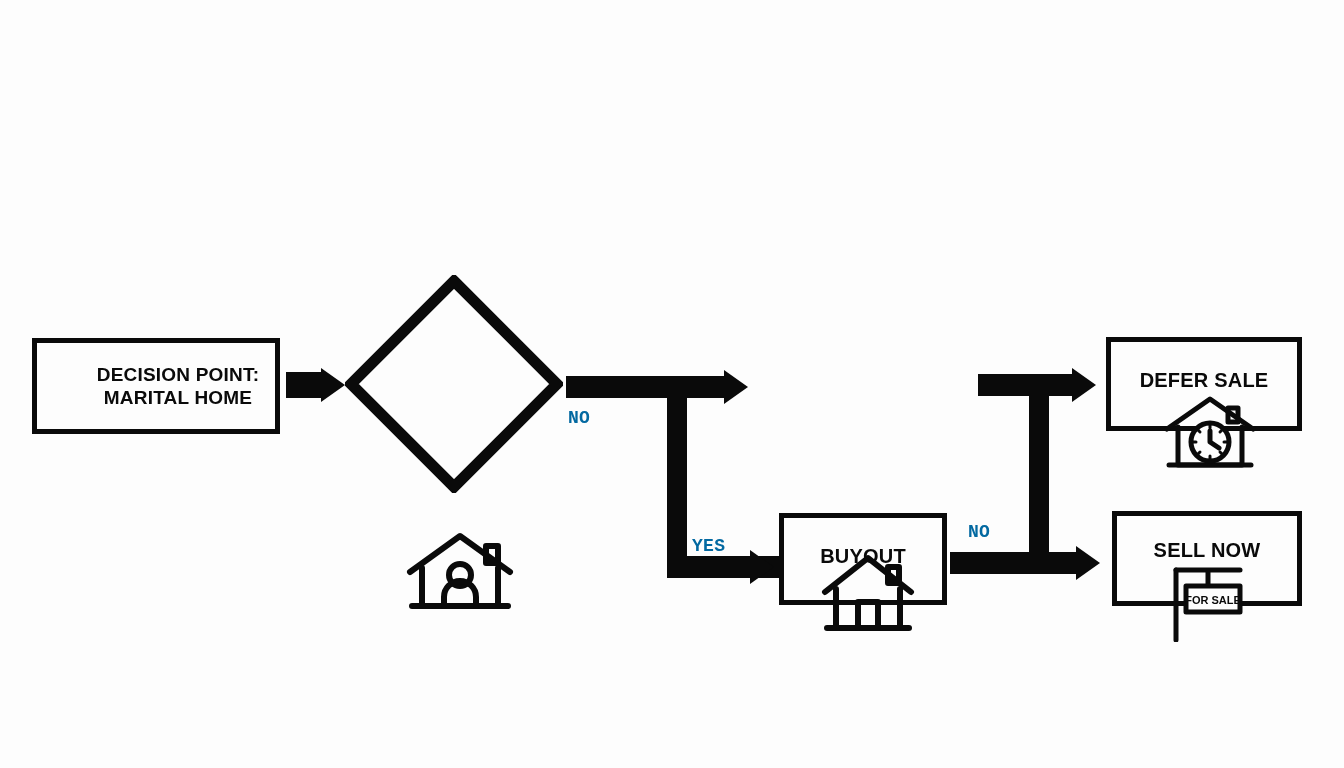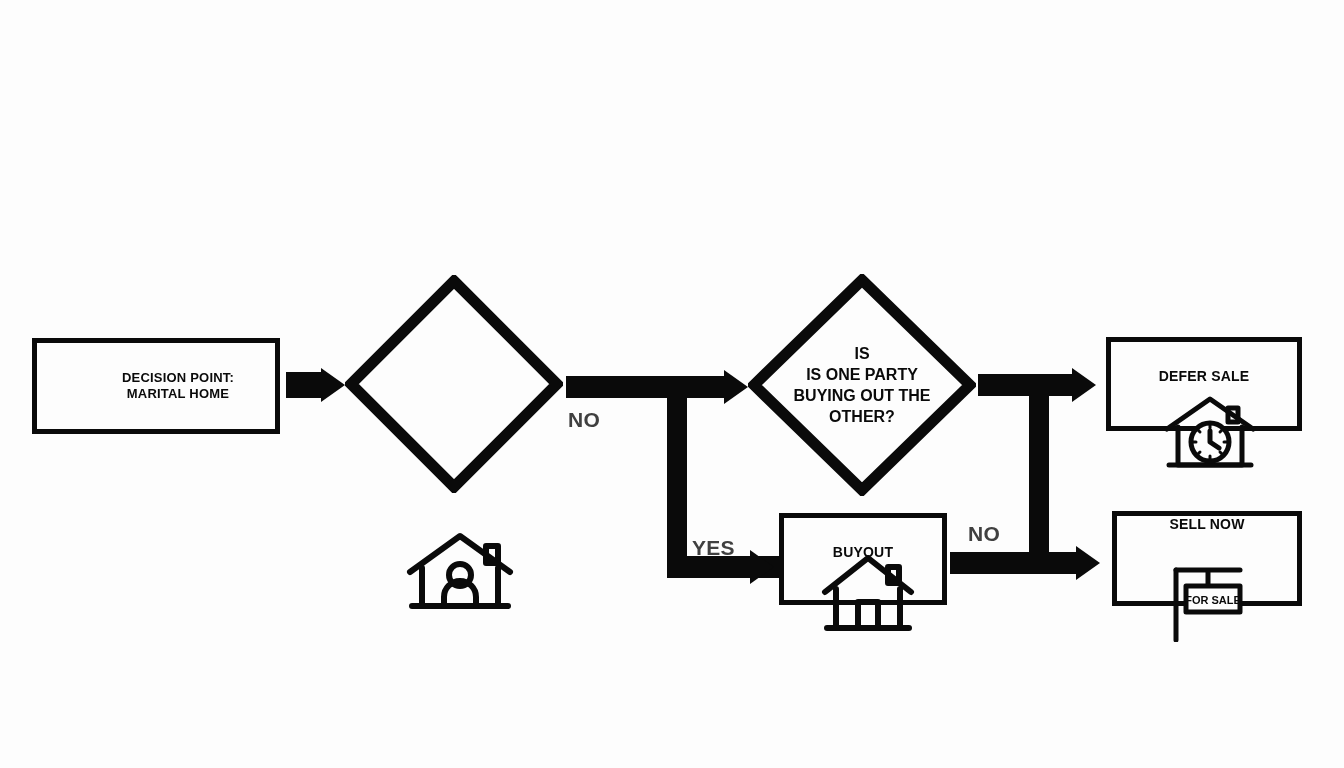--- a/index.html
+++ b/index.html
@@ -44,40 +44,40 @@
   
   .node-box {
     position: absolute;
     box-sizing: border-box;
     border: 5px solid #0a0a0a;
     background: transparent;
     display: flex;
     justify-content: center;
   }
   .node-box .node-label {
-    font-size: 14px;
+    font-size: 20px;
     font-weight: bold;
     color: #0a0a0a;
     text-align: center;
     line-height: 1.22;
     letter-spacing: 0.2px;
     white-space: pre-line;
     z-index: 3;
     position: relative;
   }
 
   
   #start-box {
     left: 32px;
     top: 338px;
     width: 248px;
     height: 96px;
     align-items: center;
   }
-  #start-box .node-label { font-size: 13px; margin-left: 44px; }
+  #start-box .node-label { font-size: 19px; margin-left: 44px; }
 
   
   #buyout-box {
     left: 779px;
     top: 513px;
     width: 168px;
     height: 92px;
     align-items: flex-start;
     padding-top: 26px;
   }
@@ -92,20 +92,21 @@
     padding-top: 26px;
   }
 
   
   #sell-box {
     left: 1112px;
     top: 511px;
     width: 190px;
     height: 95px;
     align-items: flex-start;
+    padding-top: 22px;
   }
 
   
   .diamond-wrap { position: absolute; }
   .diamond-shape {
     position: absolute;
     inset: 0;
   }
   .diamond-text {
     position: absolute;
@@ -133,25 +134,26 @@
   .arrow-head {
     position: absolute;
     width: 0;
     height: 0;
     border-top: 17px solid transparent;
     border-bottom: 17px solid transparent;
     border-left: 24px solid #0a0a0a;
   }
   .edge-label {
     position: absolute;
-    font-size: 21px;
-    font-weight: bold;
-    color: #404040;
+    font-size: 18px;
+    font-weight: bold;
+    color: #0369a1;
     letter-spacing: 0.3px;
     white-space: nowrap;
+    font-family: Liberation Mono, monospace;
   }
 
   
   .icon-svg { position: absolute; z-index: 2; }
 </style>
 </head>
 <body>
 
 <div id="canvas">
 
@@ -184,29 +186,20 @@
   <div class="bar" style="left:566px; top:376px; width:164px; height:22px;"></div>
   <div class="arrow-head" style="left:724px; top:370px;"></div>
   <div class="edge-label" style="left:568px; top:408px;">NO</div>
 
   <div class="bar" style="left:667px; top:376px; width:20px; height:202px;"></div>
 
   <div class="bar" style="left:667px; top:556px; width:115px; height:22px;"></div>
   <div class="arrow-head" style="left:750px; top:550px;"></div>
   <div class="edge-label" style="left:692px; top:536px;">YES</div>
 
-  <div class="diamond-wrap" id="diamond-buyout">
-    <svg class="diamond-shape" viewBox="0 0 228 222">
-      <polygon points="114,6 222,111 114,216 6,111" fill="none" stroke="#0a0a0a" stroke-width="11"></polygon>
-    </svg>
-    <div class="diamond-text">IS
-IS ONE PARTY
-BUYING OUT THE
-OTHER?</div>
-  </div>
 
   <div class="node-box" id="buyout-box">
     <div class="node-label">BUYOUT</div>
   </div>
   <svg class="icon-svg" style="left:820px; top:552px; width:96px; height:88px;" viewBox="0 0 96 88">
     <g fill="none" stroke="#0a0a0a" stroke-width="6" stroke-linejoin="round" stroke-linecap="round">
       <polyline points="5,40 48,6 91,40"></polyline>
       <polyline points="16,37 16,76 80,76 80,37"></polyline>
       <line x1="7" y1="76" x2="89" y2="76"></line>
       <rect x="68" y="15" width="11" height="16"></rect>

